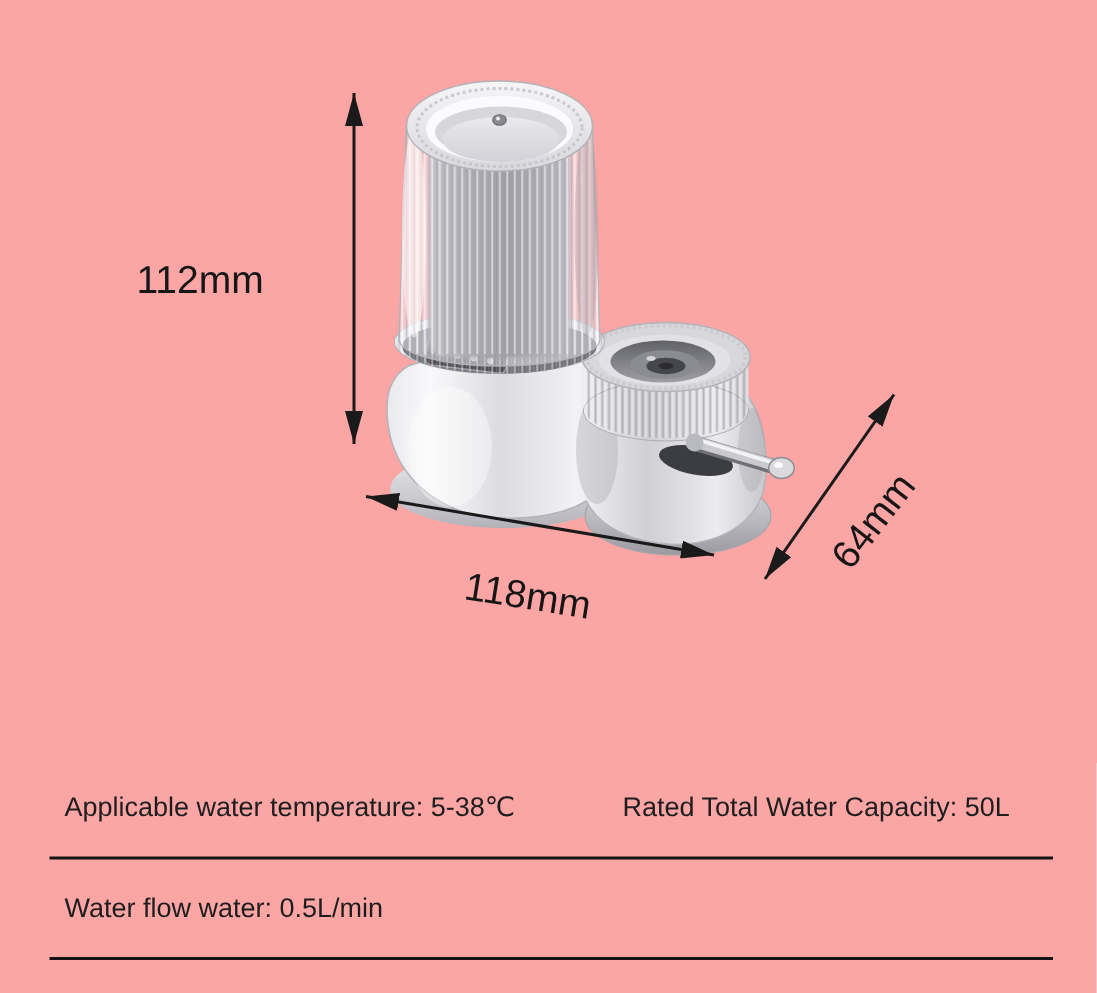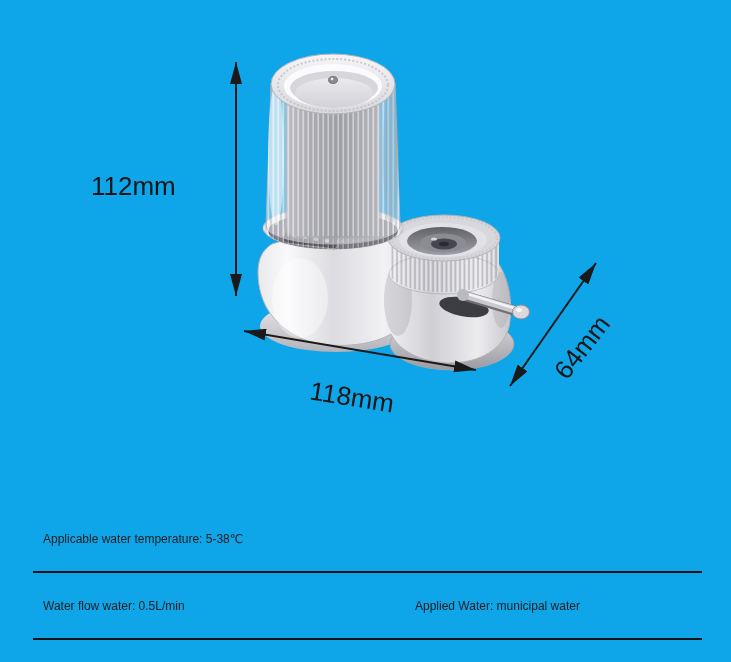--- a/index.html
+++ b/index.html
@@ -3,21 +3,21 @@
 <meta charset="utf-8">
 <style>
   html,body{margin:0;padding:0;}
   body{
     font-family:"Liberation Sans","DejaVu Sans",sans-serif;
     background:#fdfcfc;
   }
   .canvas{
     position:relative;
     width:731px;height:662px;
-    background:#0ea5e9;
+    background:#fca5a5;
     overflow:hidden;
   }
   .illustration{
     position:absolute;left:0;top:0;
   }
   .dim-label{
     position:absolute;
     font-size:26px;
     line-height:1;
     color:#161616;
@@ -33,21 +33,21 @@
   .spec-table{
     position:absolute;
     left:33px;top:506px;
     width:669px;
   }
   .spec-row{
     display:flex;
     align-items:center;
     height:65px;
     border-bottom:2px solid #141414;
-    font-size:12px;
+    font-size:18px;
     color:#1d1d1d;
   }
   .spec-cell-left{
     box-sizing:border-box;
     width:382px;
     padding-left:10px;
   }
   .spec-cell-right{flex:1;}
 </style>
 </head>
@@ -191,20 +191,20 @@
     </g>
   </svg>
 
   <div class="dim-label" id="dim-height-label">112mm</div>
   <div class="dim-label rot" id="dim-width-label">118mm</div>
   <div class="dim-label rot" id="dim-depth-label">64mm</div>
 
   <div class="spec-table">
     <div class="spec-row">
       <span class="spec-cell-left">Applicable water temperature: 5-38℃</span>
+      <span class="spec-cell-right">Rated Total Water Capacity: 50L</span>
     </div>
     <div class="spec-row">
       <span class="spec-cell-left">Water flow water: 0.5L/min</span>
-      <span class="spec-cell-right">Applied Water: municipal water</span>
     </div>
   </div>
 
 </div>
 
 </body></html>

